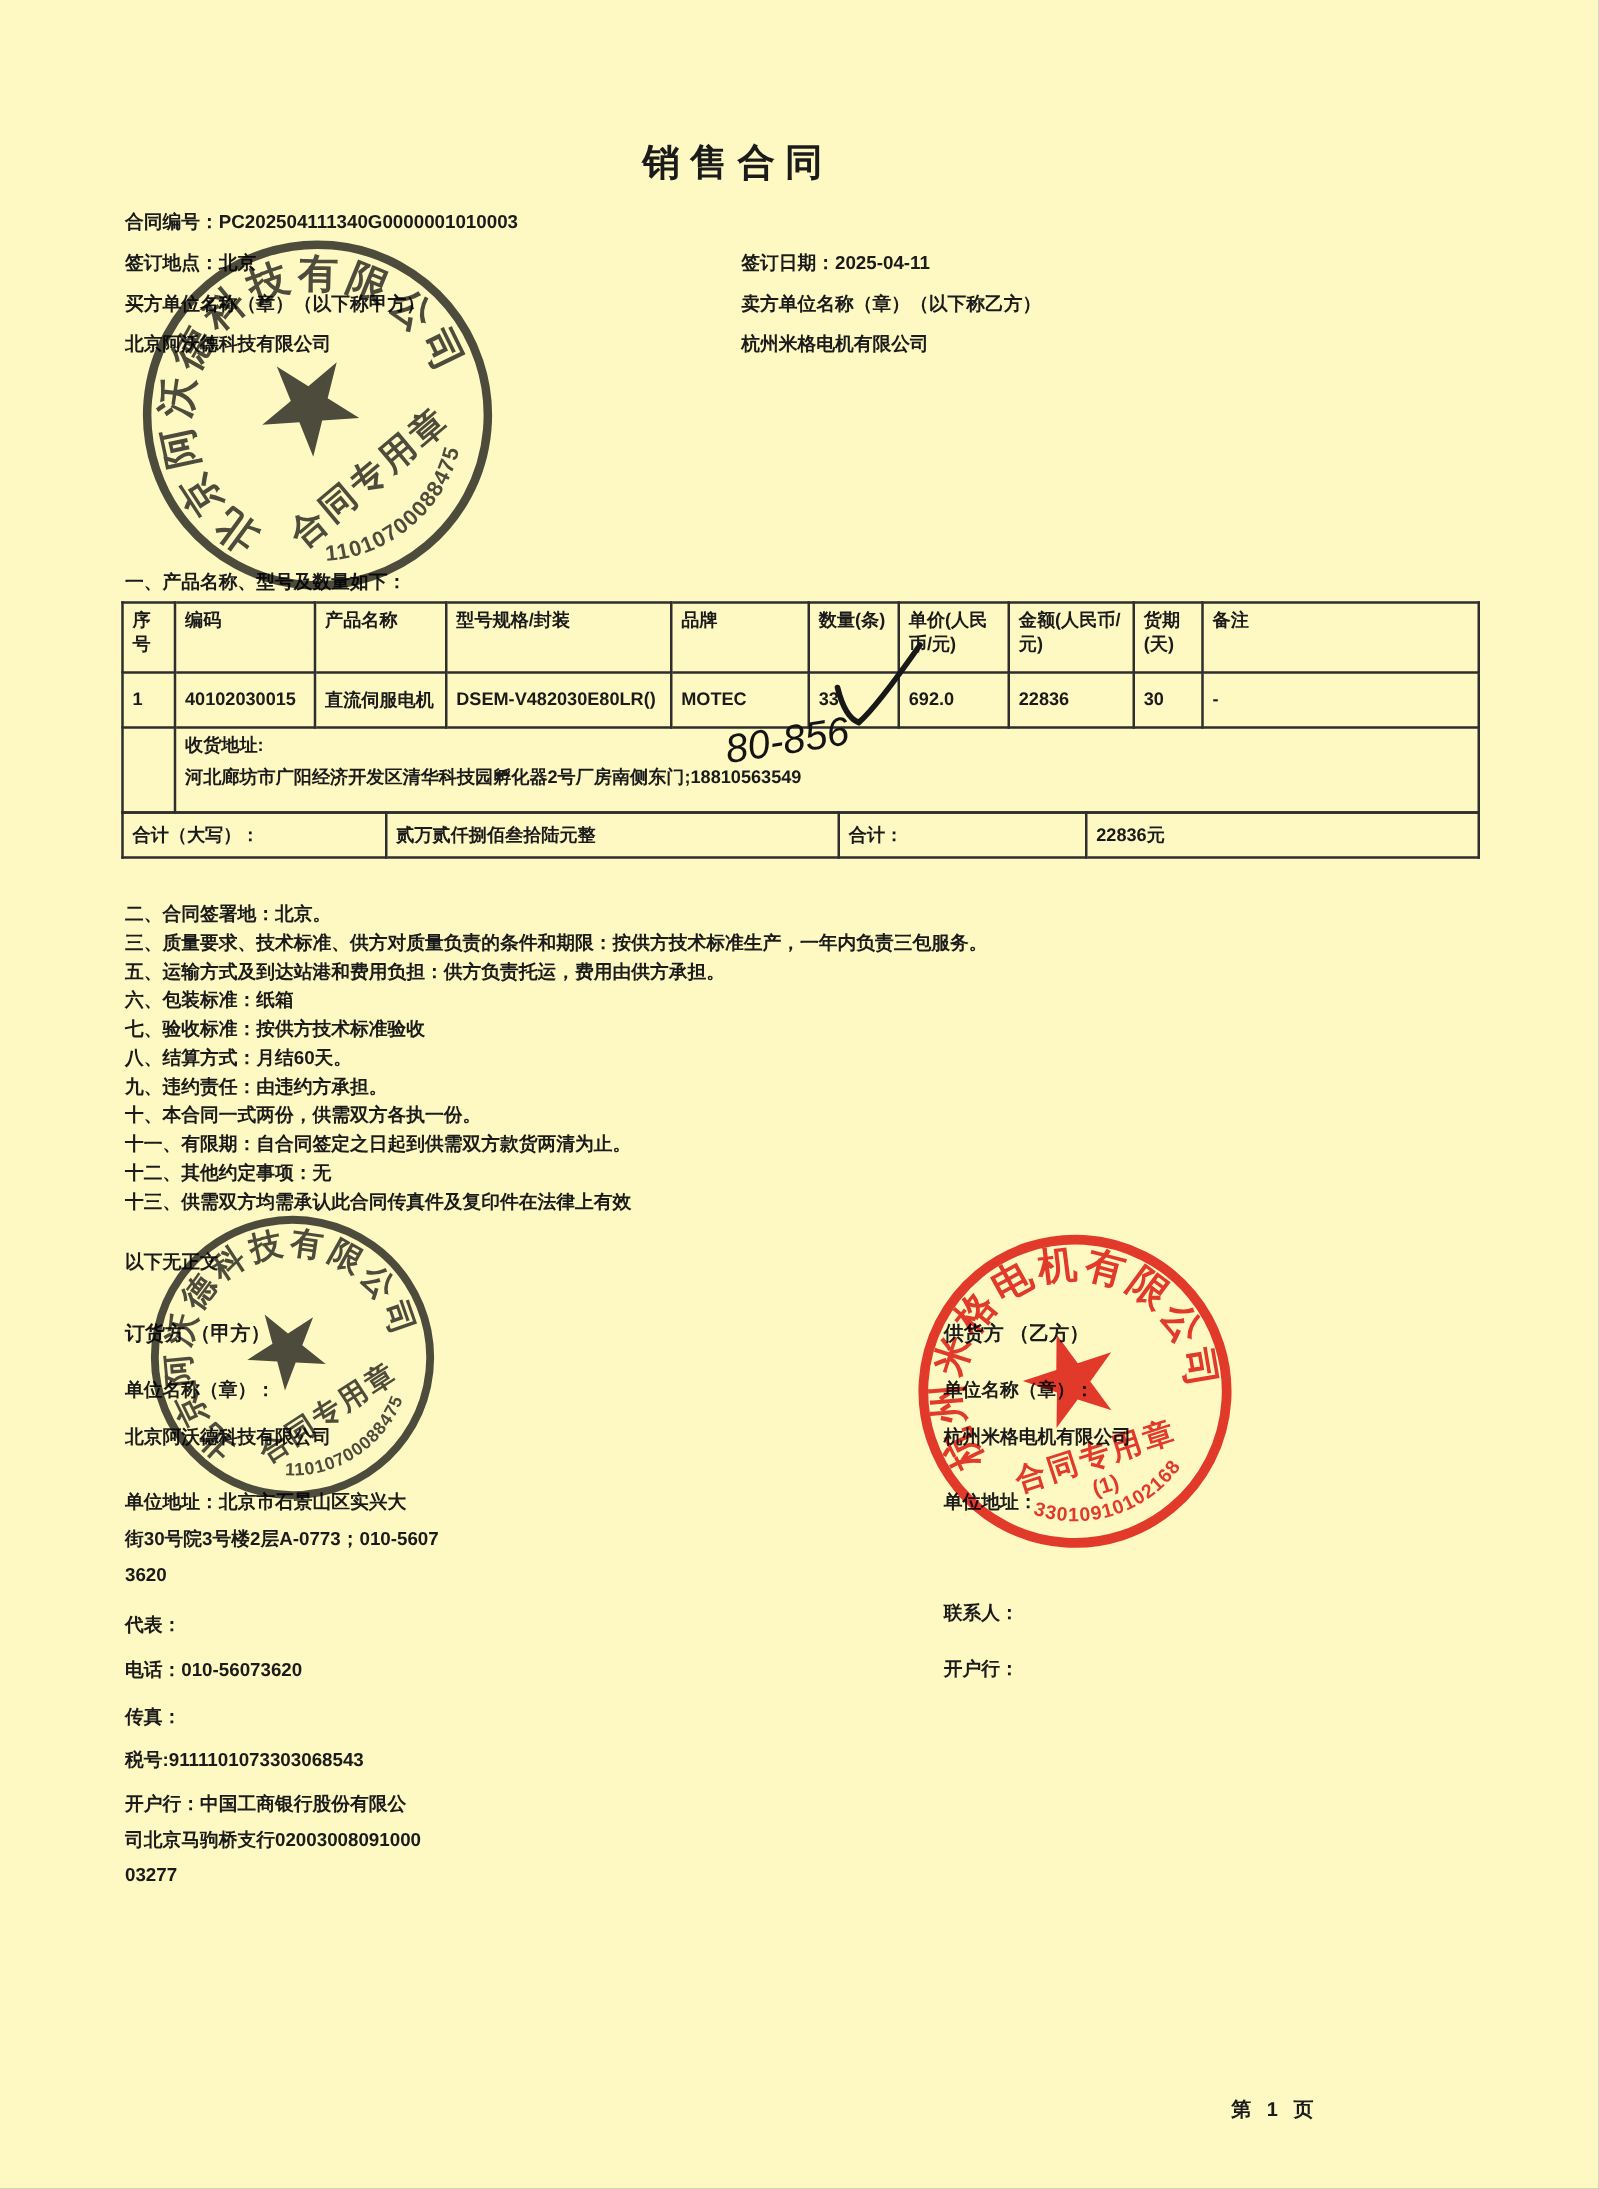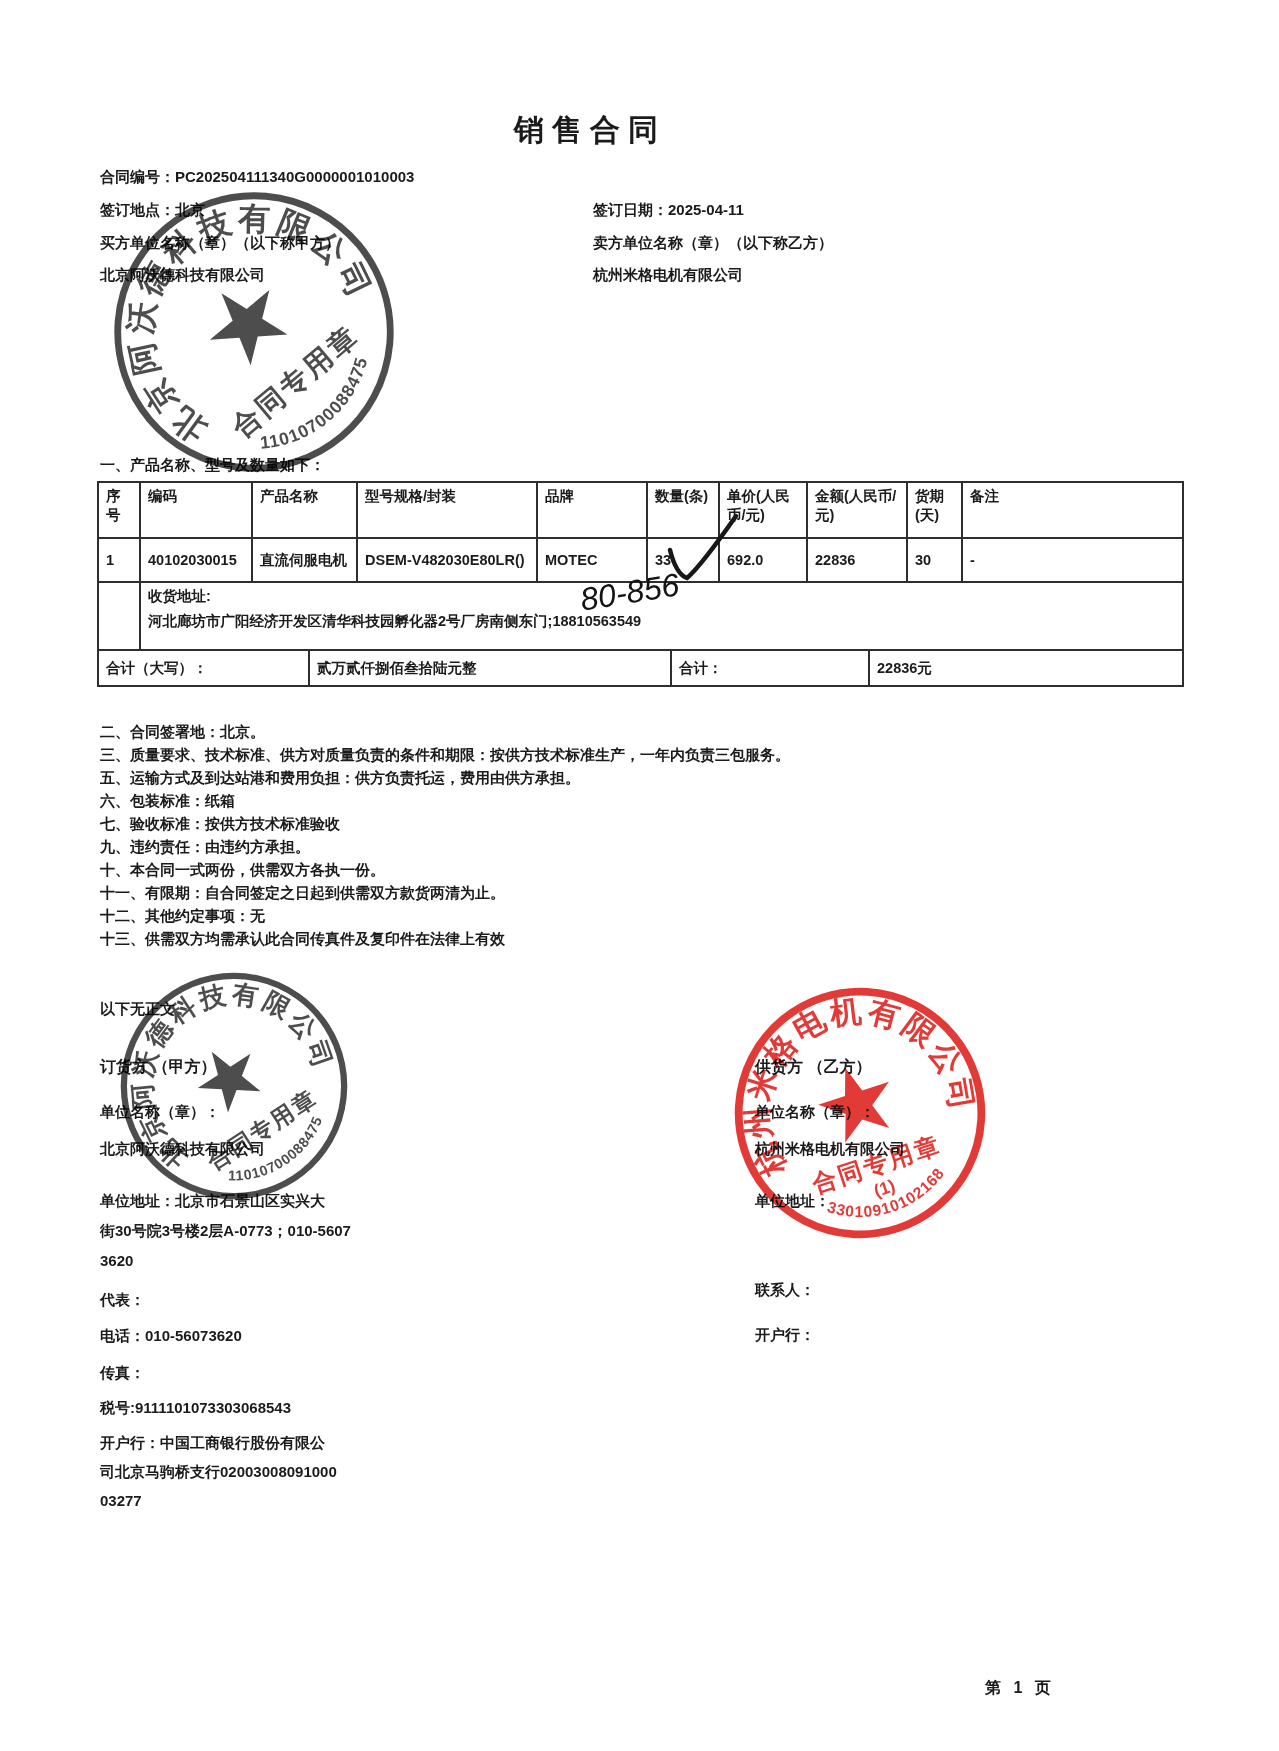--- a/index.html
+++ b/index.html
@@ -1,16 +1,16 @@
 <!DOCTYPE html>
 <html><head>
 <meta charset="utf-8">
 <style>
   html,body{margin:0;padding:0;background:#9a9a9a;}
-  .page{position:relative;width:1279px;height:1751px;background:#ffffff;margin:0 auto;
+  .page{position:relative;width:1279px;height:1751px;background:#fef9c3;margin:0 auto;
         font-family:"Liberation Sans",sans-serif;color:#1b1b1b;overflow:hidden;}
   .abs{position:absolute;white-space:nowrap;}
   .b{font-weight:700;}
   .t15{font-size:15px;}
   .t16{font-size:16px;}
   .title{font-size:30px;font-weight:700;letter-spacing:8px;text-align:center;}
   
   .tblwrap{position:absolute;left:97px;top:481px;}
   table.main,table.totals{border-collapse:collapse;table-layout:fixed;width:1085px;padding-left:36px;}
   .main th,.main td,.totals td{border:2px solid #2e2e2e;font-size:14.5px;font-weight:700;
@@ -127,20 +127,21 @@
   </svg>
 
   <div class="abs handwrite" style="left:580px;top:574px;z-index:6;">80-856</div>
 
   <div class="terms">
     <div>二、合同签署地：北京。</div>
     <div>三、质量要求、技术标准、供方对质量负责的条件和期限：按供方技术标准生产，一年内负责三包服务。</div>
     <div>五、运输方式及到达站港和费用负担：供方负责托运，费用由供方承担。</div>
     <div>六、包装标准：纸箱</div>
     <div>七、验收标准：按供方技术标准验收</div>
+    <div>八、结算方式：月结60天。</div>
     <div>九、违约责任：由违约方承担。</div>
     <div>十、本合同一式两份，供需双方各执一份。</div>
     <div>十一、有限期：自合同签定之日起到供需双方款货两清为止。</div>
     <div>十二、其他约定事项：无</div>
     <div>十三、供需双方均需承认此合同传真件及复印件在法律上有效</div>
   </div>
 
   <div class="abs t15 b" style="left:100px;top:1000px;">以下无正文</div>
 
   <div class="abs t16 b" style="left:100px;top:1057px;">订货方 （甲方）</div>

